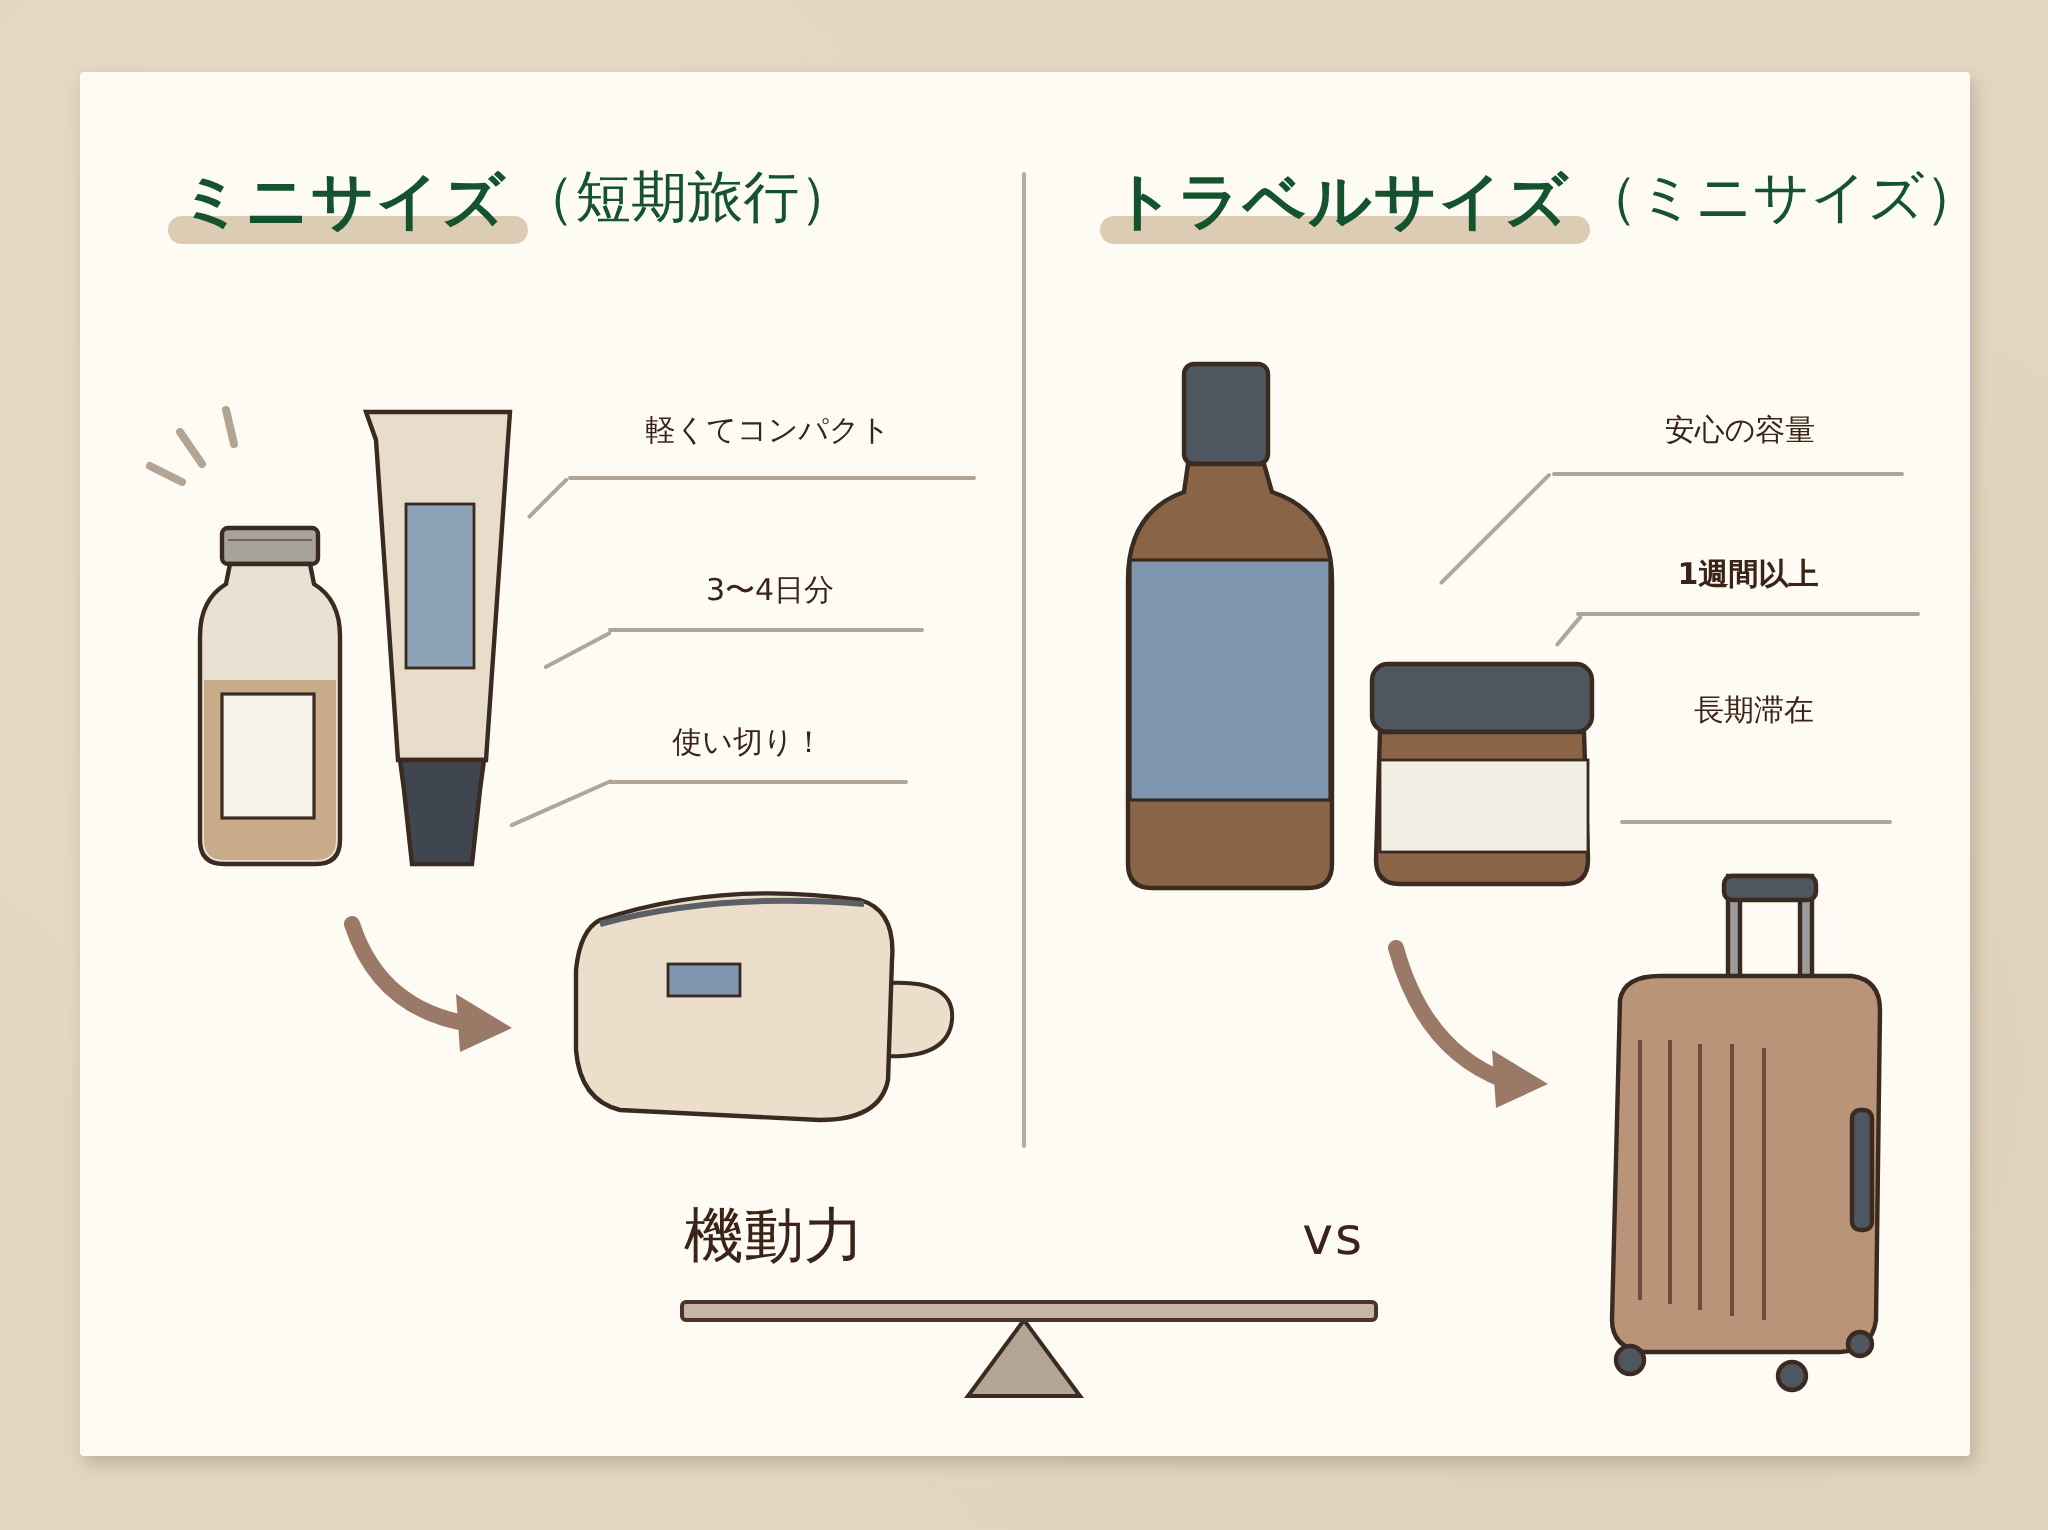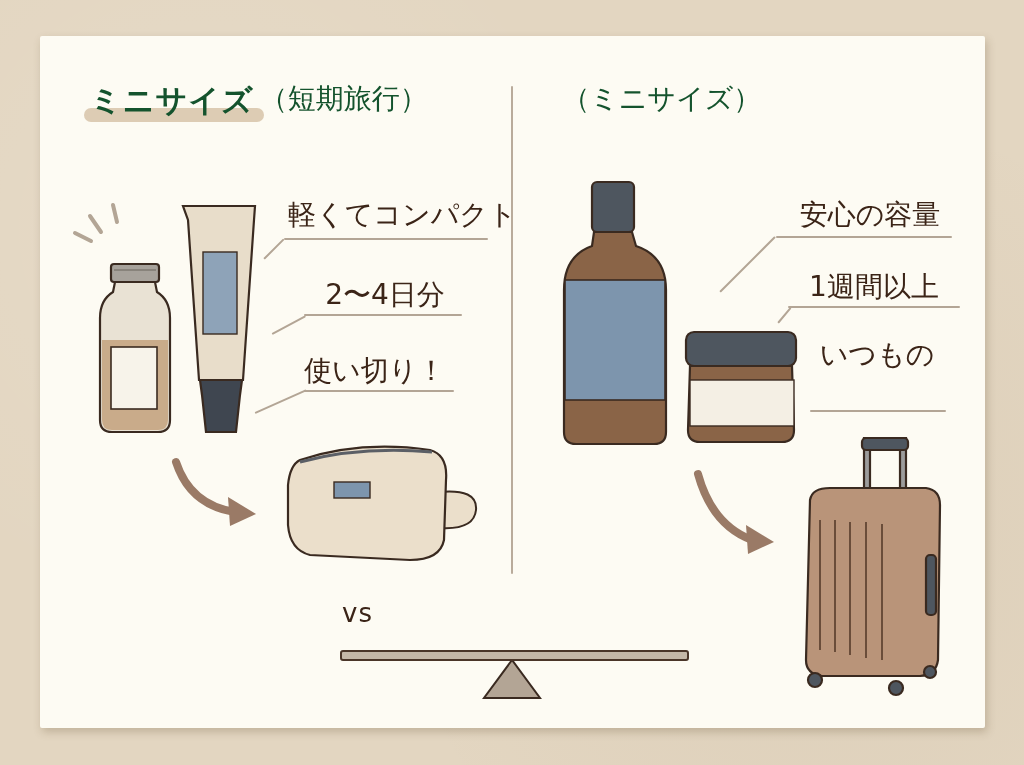--- a/index.html
+++ b/index.html
@@ -32,21 +32,21 @@
   }
   .heading .main::after {
     content: ""; position: absolute; left: -6px; right: -10px; bottom: 0px; height: 14px;
     background: #d9c6ad; border-radius: 8px; z-index: -1; opacity: 0.9;
   }
   .heading .sub { font-size: 28px; margin-left: 6px; }
   .left-heading { left: 90px; }
   .right-heading { left: 556px; }
 
   .callout { position: absolute; color: #3b2417; white-space: nowrap; text-align: center; }
-  .callout .txt { font-size: 28px; line-height: 30px; display: block; }
+  .callout .txt { font-size: 15px; line-height: 30px; display: block; }
   .callout-line { position: absolute; background: #b3a595; height: 2px; border-radius: 1px; }
   .leader { position: absolute; height: 2px; background: #b3a595; transform-origin: 0 50%; border-radius: 1px; }
 
   .balance-label {
     position: absolute; top: 598px; left: 342px; width: 340px;
     display: flex; justify-content: space-between; align-items: center;
     color: #3b2417;
   }
   .balance-label .term { font-size: 30px; }
   .balance-label .vs { font-size: 26px; letter-spacing: 1px; text-align: center; }
@@ -60,20 +60,21 @@
 
 <div class="card"></div>
 
 <div class="divider"></div>
 
 <div class="heading left-heading">
   <span class="main">ミニサイズ</span>
   <span class="sub">（短期旅行）</span>
 </div>
 <div class="heading right-heading">
+  <span class="main">トラベルサイズ</span>
   <span class="sub">（ミニサイズ）</span>
 </div>
 
 <svg style="position:absolute;left:0;top:0" width="1024" height="765">
 
   <g stroke="#b3a595" stroke-width="4" stroke-linecap="round">
     <line x1="75" y1="233" x2="91" y2="241"></line>
     <line x1="90" y1="216" x2="101" y2="232"></line>
     <line x1="113" y1="205" x2="117" y2="222"></line>
   </g>
@@ -141,44 +142,45 @@
   <polygon points="512,660 484,698 540,698" fill="#b3a595" stroke="#3a2a20" stroke-width="2"></polygon>
 </svg>
 
 <div class="callout" style="left:288px;top:200px;width:192px;">
   <span class="txt">軽くてコンパクト</span>
 </div>
 <div class="callout-line" style="left:284px;top:238px;width:204px;"></div>
 <div class="leader" style="left:264px;top:258px;width:28px;transform:rotate(-45deg);"></div>
 
 <div class="callout" style="left:310px;top:280px;width:150px;">
-  <span class="txt">2〜4日分</span>
+  <span class="txt">3〜4日分</span>
 </div>
 <div class="callout-line" style="left:304px;top:314px;width:158px;"></div>
 <div class="leader" style="left:272px;top:333px;width:38px;transform:rotate(-28deg);"></div>
 
 <div class="callout" style="left:304px;top:356px;width:140px;">
   <span class="txt">使い切り！</span>
 </div>
 <div class="callout-line" style="left:304px;top:390px;width:150px;"></div>
 <div class="leader" style="left:255px;top:412px;width:56px;transform:rotate(-24deg);"></div>
 
 <div class="callout" style="left:790px;top:200px;width:160px;text-align:center;">
   <span class="txt">安心の容量</span>
 </div>
 <div class="callout-line" style="left:776px;top:236px;width:176px;"></div>
 <div class="leader" style="left:720px;top:291px;width:78px;transform:rotate(-45deg);"></div>
 
-<div class="callout" style="left:794px;top:272px;width:160px;">
+<div class="callout" style="left:794px;top:272px;width:160px;font-weight:bold;">
   <span class="txt">1週間以上</span>
 </div>
 <div class="callout-line" style="left:788px;top:306px;width:172px;"></div>
 <div class="leader" style="left:778px;top:322px;width:20px;transform:rotate(-50deg);"></div>
 
 <div class="callout" style="left:812px;top:340px;width:130px;">
-  <span class="txt">いつもの</span>
+  <span class="txt">長期滞在</span>
 </div>
 <div class="callout-line" style="left:810px;top:410px;width:136px;"></div>
 
 <div class="balance-label">
+  <span class="term">機動力</span>
   <span class="vs">vs</span>
 </div>
 <div class="beam"></div>
 
 </body></html>

